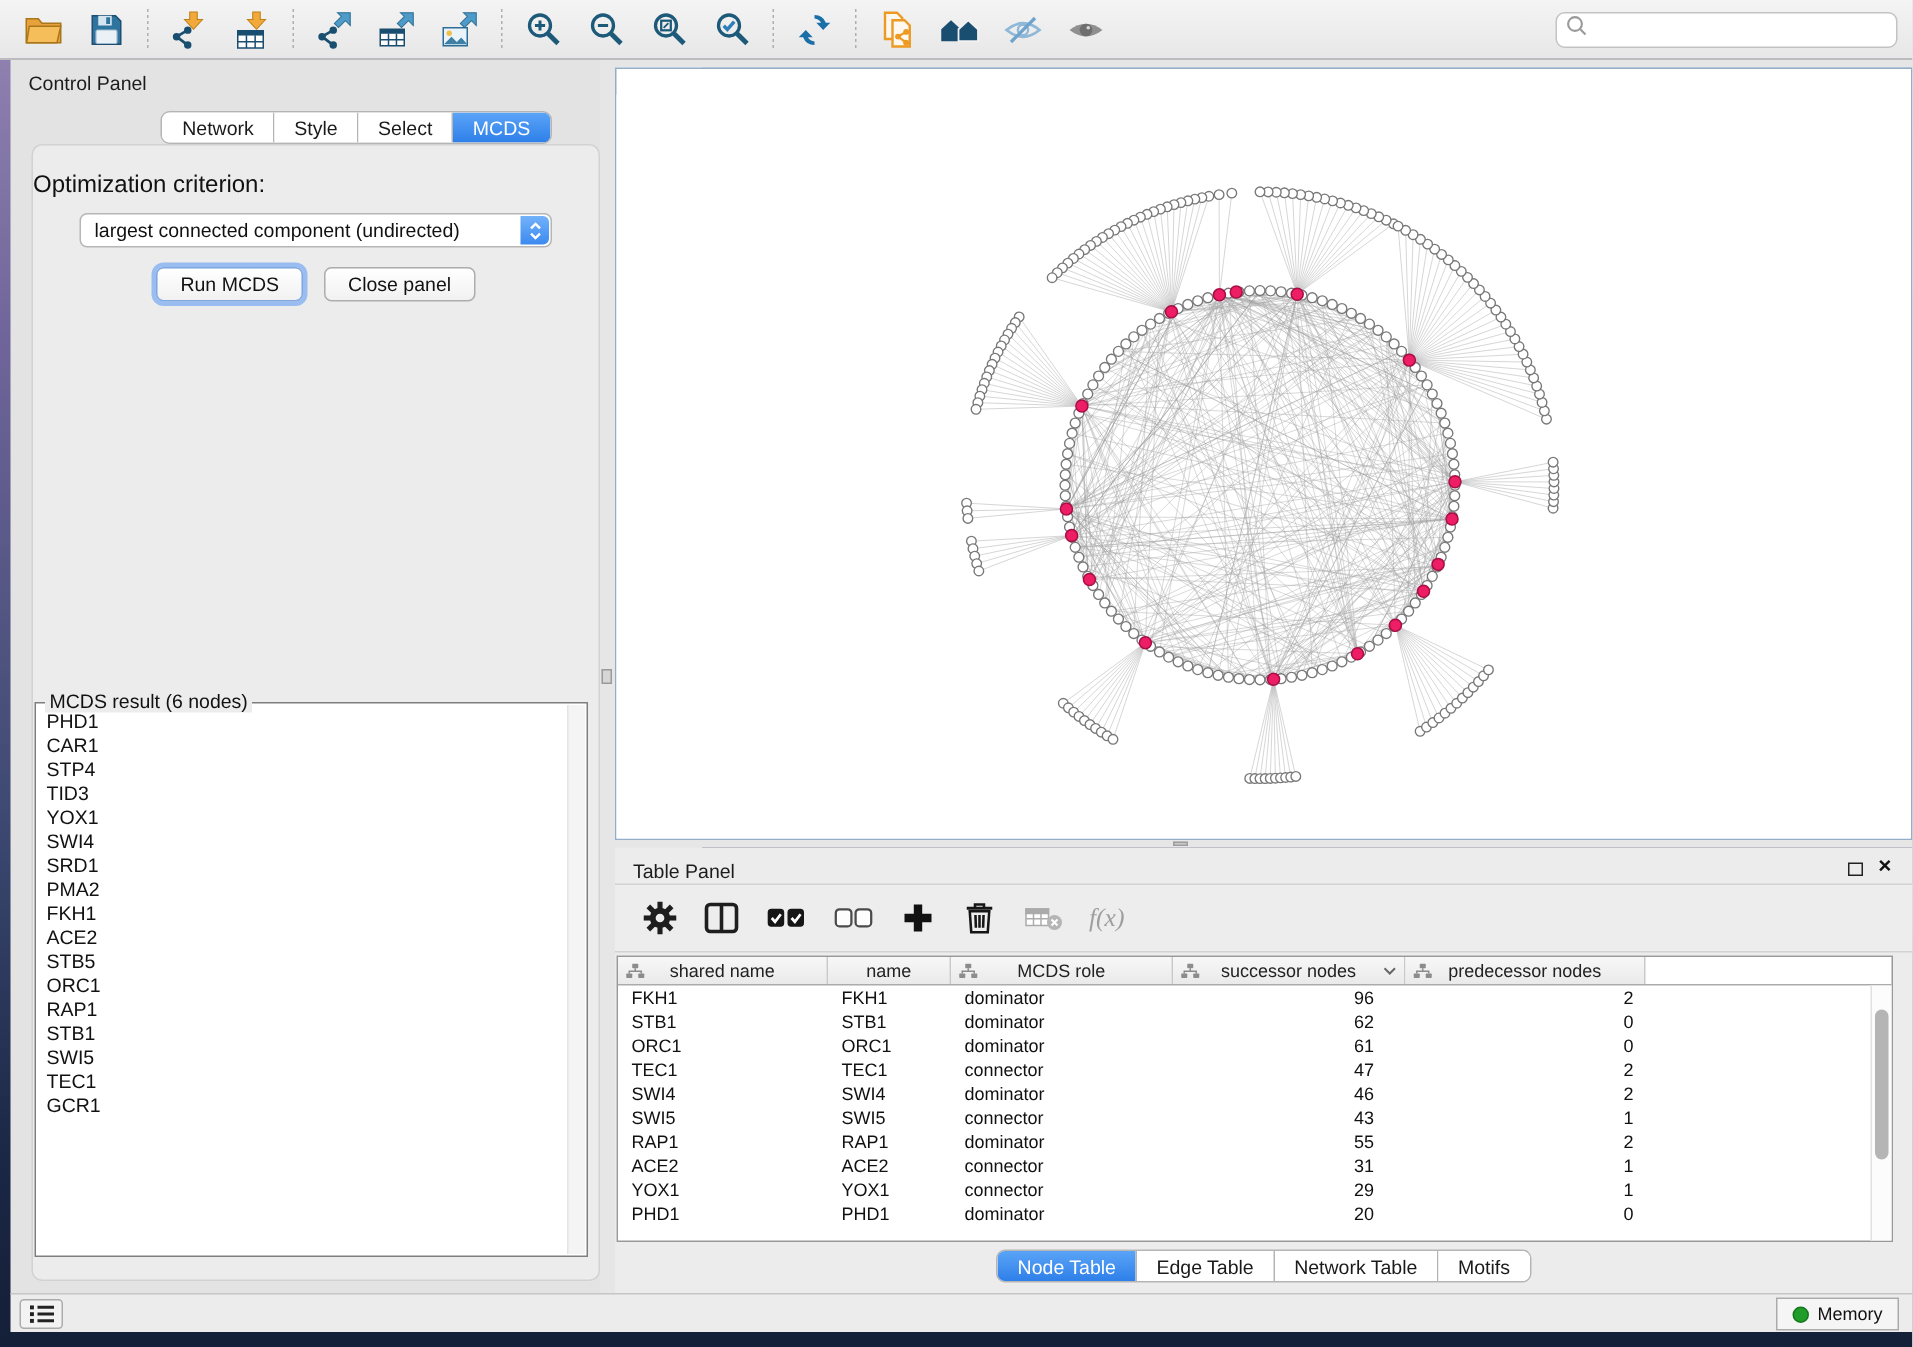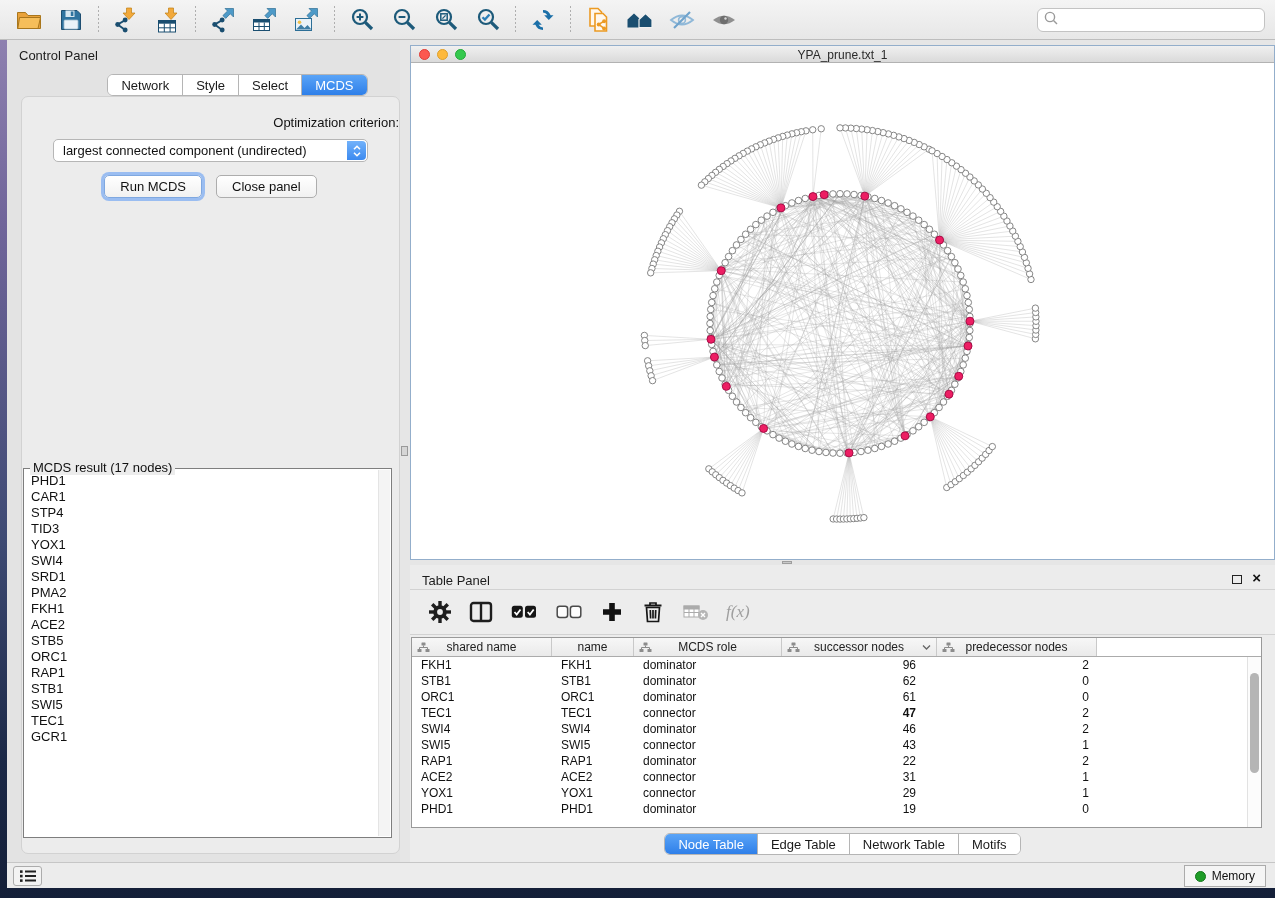--- a/index.html
+++ b/index.html
@@ -28,21 +28,21 @@
   .cp-float { right:33px; } .cp-close { right:14px; }
 
   .seg-tabs { display:flex; border:1px solid #B5B5B5; border-radius:6px; overflow:hidden; background:#fff; height:22px; }
   .seg-tab { padding:2px 13px; font-size:13px; line-height:17px; color:#1a1a1a; border-right:1px solid #B5B5B5; background:#fff; }
   .seg-tab:last-child { border-right:none; }
   .seg-tab.active { background:linear-gradient(#5AA4F7,#2E7FE9); color:#fff; }
   .cp-tabs { left:7px; right:7px; top:34px; display:flex; justify-content:center; }
 
   .cp-inner { left:14px; top:56px; width:379px; height:758px; background:#ECECEC;
     border:1px solid #D2D2D2; border-radius:7px; }
-  .opt-label { margin-top:18px; text-align:right; font-size:13px; color:#111; }
+  .opt-label { margin-top:18px; text-align:left; font-size:16px; color:#111; }
   .cp-select { position:relative; margin:9px auto 0 auto; width:315px; height:23px; background:#fff;
     border:1px solid #B6B6B6; border-radius:5px; font-size:13px; line-height:21px; padding-left:9px; color:#111; }
   .cp-select .cap { position:absolute; right:1px; top:1px; bottom:1px; width:19px; border-radius:0 4px 4px 0;
     background:linear-gradient(#72B2FA,#3C8AF0); display:flex; align-items:center; justify-content:center; }
   .btn-row { margin-top:13px; display:flex; justify-content:center; gap:14px; }
   .mac-btn { height:23px; padding:2px 15px; font-size:13px; color:#111; background:linear-gradient(#FFFFFF,#F1F1F1);
     border:1px solid #ADADAD; border-radius:5px; }
   .mac-btn.focused { box-shadow:0 0 0 3px rgba(110,165,245,0.65); border-color:#7FA8E0; }
 
   .mcds-box { left:16px; top:428px; width:369px; height:370px; background:#fff; border:1px solid #7E7E7E; }
@@ -301,21 +301,21 @@
               <path d="M2 8.7L5 11.7 8 8.7" stroke="#fff" stroke-width="1.6" fill="none"></path>
             </svg>
         </span>
       </div>
       <div class="btn-row">
         <button class="mac-btn focused">Run MCDS</button>
         <button class="mac-btn">Close panel</button>
       </div>
     </div>
     <div class="abs mcds-box">
-      <span class="mcds-label">MCDS result (17 nodes)</span>
+      <span class="mcds-label">MCDS result (6 nodes)</span>
       <div class="mcds-list" id="mcds-list">
           <div class="mcds-item">PHD1</div>
           <div class="mcds-item">CAR1</div>
           <div class="mcds-item">STP4</div>
           <div class="mcds-item">TID3</div>
           <div class="mcds-item">YOX1</div>
           <div class="mcds-item">SWI4</div>
           <div class="mcds-item">SRD1</div>
           <div class="mcds-item">PMA2</div>
           <div class="mcds-item">FKH1</div>
@@ -331,26 +331,20 @@
       <div class="mcds-track"></div>
     </div>
   </div>
 
   <div class="abs v-splitter">
       <div class="v-handle"></div>
     </div>
   <div class="abs net-gap"></div>
 
   <div class="abs network-window">
-    <div class="net-titlebar">
-      <span class="tl tl-red"></span>
-      <span class="tl tl-yellow"></span>
-      <span class="tl tl-green"></span>
-      <span class="net-title">YPA_prune.txt_1</span>
-    </div>
     <div class="net-canvas">
       <svg id="net-svg" viewBox="0 0 863 497" preserveAspectRatio="none">
           <g stroke="#A0A0A0" stroke-width="0.6" stroke-opacity="0.45">
             <line x1="369.9812350338589" y1="145.16915185551215" x2="321.40043023960425" y2="333.95431849710974"></line>
             <line x1="369.9812350338589" y1="145.16915185551215" x2="463.77868400879873" y2="135.73850097250101"></line>
             <line x1="369.9812350338589" y1="145.16915185551215" x2="443.0554723951125" y2="131.76206556993324"></line>
             <line x1="369.9812350338589" y1="145.16915185551215" x2="443.05547239511236" y2="390.23793443006673"></line>
             <line x1="369.9812350338589" y1="145.16915185551215" x2="368.1069027090273" y2="146.14343422201702"></line>
             <line x1="369.9812350338589" y1="145.16915185551215" x2="325.5079014582663" y2="339.6726479751894"></line>
             <line x1="369.9812350338589" y1="145.16915185551215" x2="456.9461572274331" y2="387.96067224231126"></line>
@@ -1323,63 +1317,63 @@
             <div class="td txt" style="width: 140px;">ORC1</div>
             <div class="td txt" style="width: 82px;">ORC1</div>
             <div class="td txt" style="width: 148px;">dominator</div>
             <div class="td num succ" style="width: 155px;">61</div>
             <div class="td num pred" style="width: 160px;">0</div>
           </div>
           <div class="trow">
             <div class="td txt" style="width: 140px;">TEC1</div>
             <div class="td txt" style="width: 82px;">TEC1</div>
             <div class="td txt" style="width: 148px;">connector</div>
-            <div class="td num succ" style="width: 155px; font-weight: bold;">47</div>
+            <div class="td num succ" style="width: 155px;">47</div>
             <div class="td num pred" style="width: 160px;">2</div>
           </div>
           <div class="trow">
             <div class="td txt" style="width: 140px;">SWI4</div>
             <div class="td txt" style="width: 82px;">SWI4</div>
             <div class="td txt" style="width: 148px;">dominator</div>
             <div class="td num succ" style="width: 155px;">46</div>
             <div class="td num pred" style="width: 160px;">2</div>
           </div>
           <div class="trow">
             <div class="td txt" style="width: 140px;">SWI5</div>
             <div class="td txt" style="width: 82px;">SWI5</div>
             <div class="td txt" style="width: 148px;">connector</div>
             <div class="td num succ" style="width: 155px;">43</div>
             <div class="td num pred" style="width: 160px;">1</div>
           </div>
           <div class="trow">
             <div class="td txt" style="width: 140px;">RAP1</div>
             <div class="td txt" style="width: 82px;">RAP1</div>
             <div class="td txt" style="width: 148px;">dominator</div>
-            <div class="td num succ" style="width: 155px;">22</div>
+            <div class="td num succ" style="width: 155px;">55</div>
             <div class="td num pred" style="width: 160px;">2</div>
           </div>
           <div class="trow">
             <div class="td txt" style="width: 140px;">ACE2</div>
             <div class="td txt" style="width: 82px;">ACE2</div>
             <div class="td txt" style="width: 148px;">connector</div>
             <div class="td num succ" style="width: 155px;">31</div>
             <div class="td num pred" style="width: 160px;">1</div>
           </div>
           <div class="trow">
             <div class="td txt" style="width: 140px;">YOX1</div>
             <div class="td txt" style="width: 82px;">YOX1</div>
             <div class="td txt" style="width: 148px;">connector</div>
             <div class="td num succ" style="width: 155px;">29</div>
             <div class="td num pred" style="width: 160px;">1</div>
           </div>
           <div class="trow">
             <div class="td txt" style="width: 140px;">PHD1</div>
             <div class="td txt" style="width: 82px;">PHD1</div>
             <div class="td txt" style="width: 148px;">dominator</div>
-            <div class="td num succ" style="width: 155px;">19</div>
+            <div class="td num succ" style="width: 155px;">20</div>
             <div class="td num pred" style="width: 160px;">0</div>
           </div>
         </div>
       <div class="tscroll">
           <div class="tthumb"></div>
         </div>
     </div>
 
     <div class="tp-tabs">
       <div class="seg-tabs" id="tp-tabbar">

